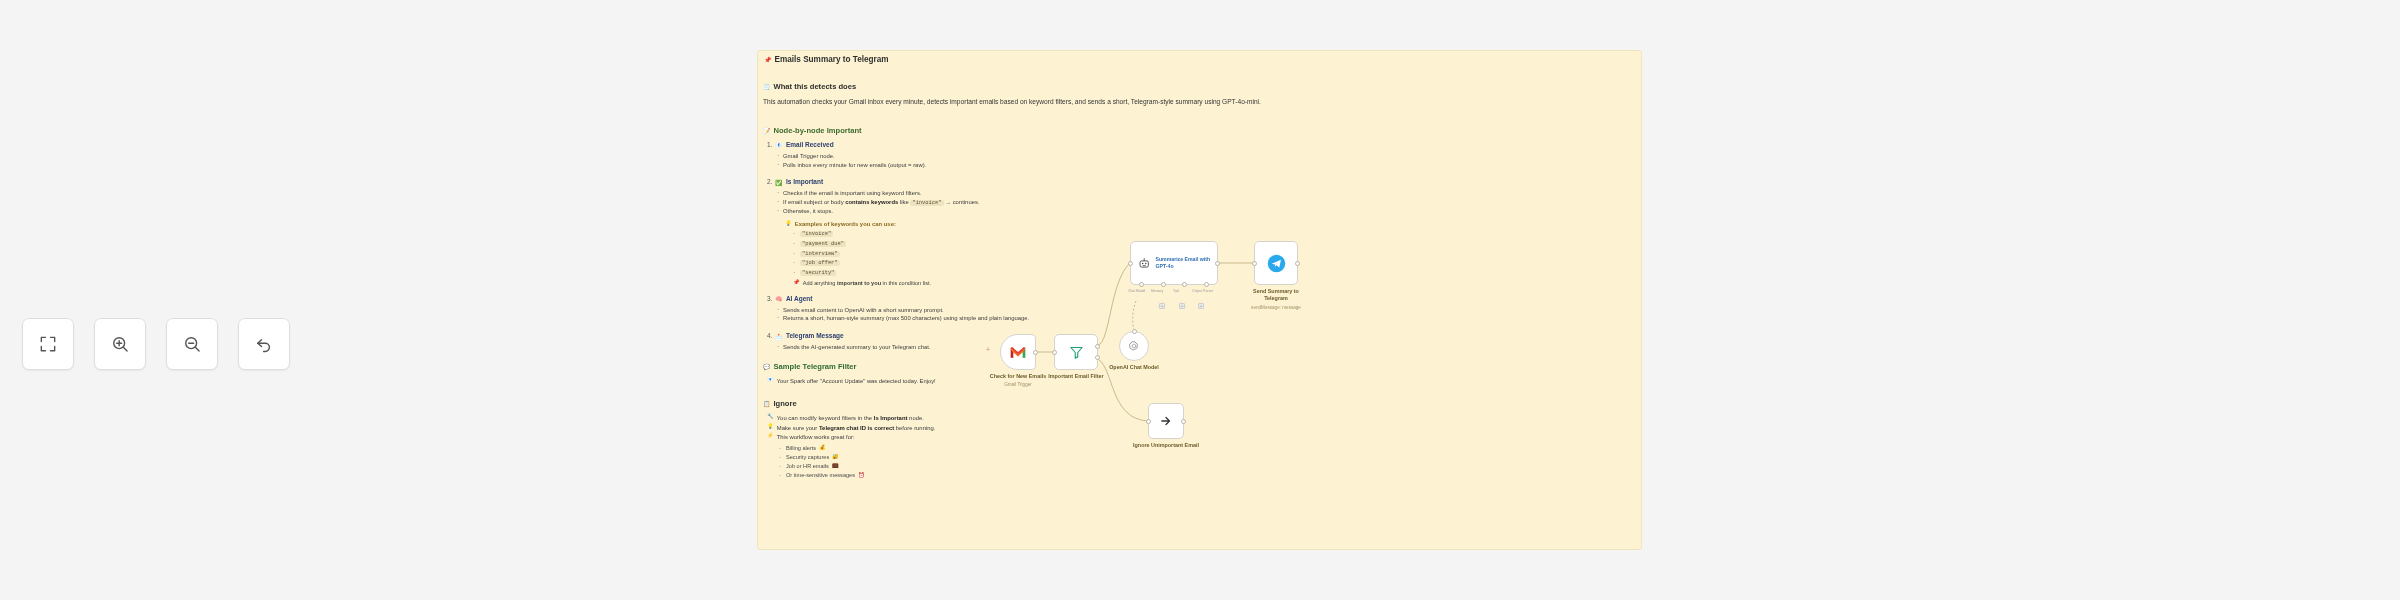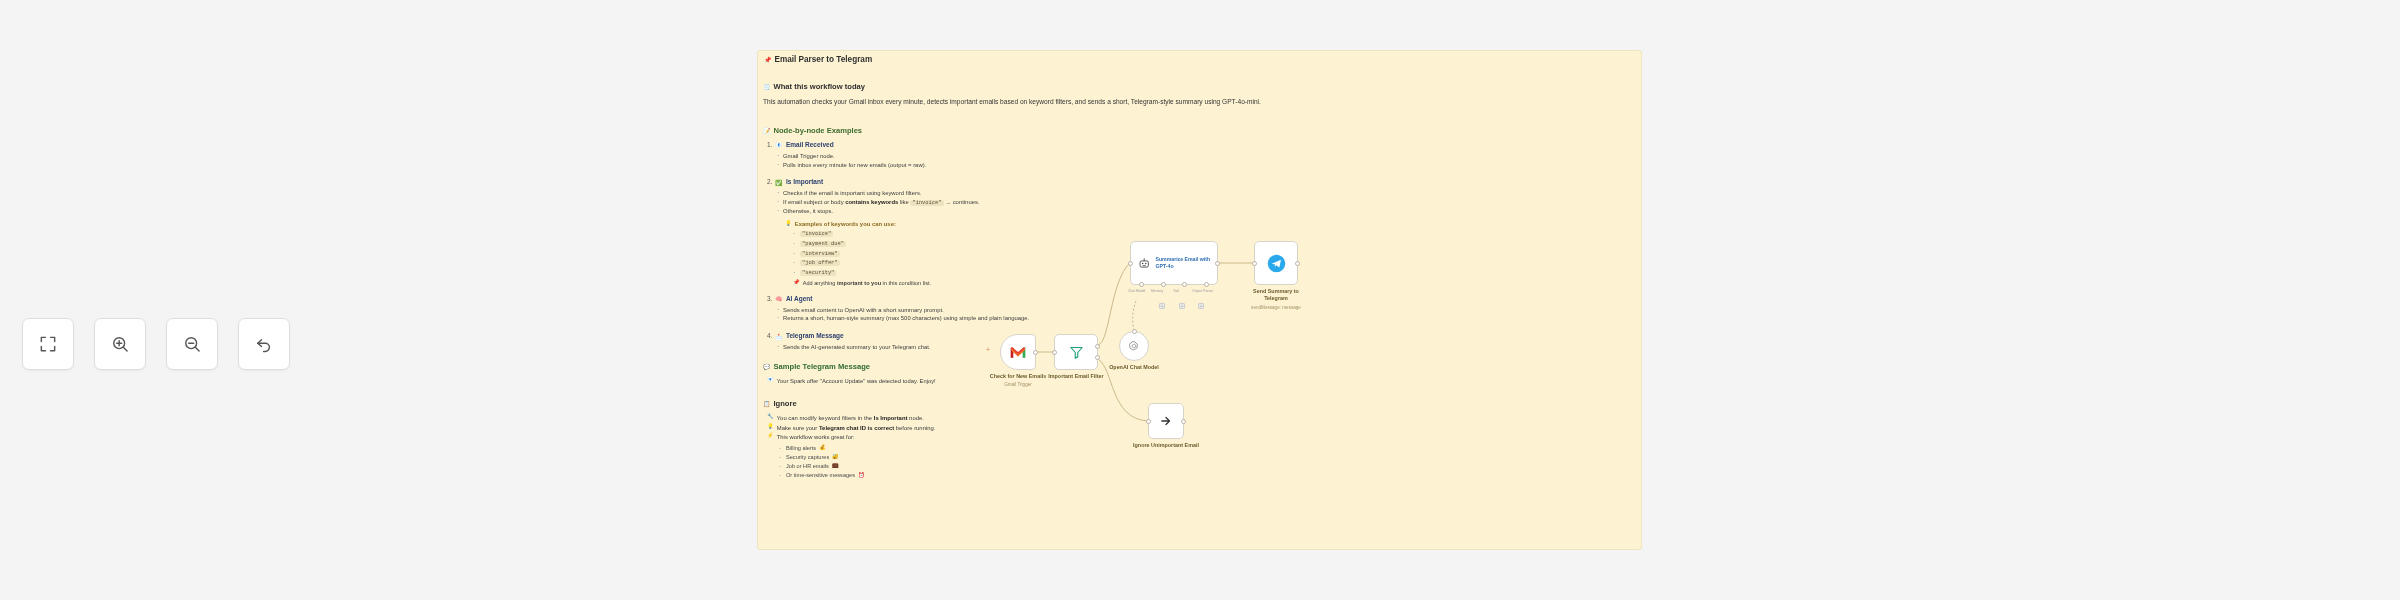--- a/index.html
+++ b/index.html
@@ -159,32 +159,32 @@
 <body>
 
 <div id="root">
 
   <div class="sticky">
 
     <div class="doc">
 
       <div class="h-title">
         <span class="emj">📌</span>
-        <span>Email Parser to Telegram</span>
+        <span>Emails Summary to Telegram</span>
       </div>
 
       <div class="h2">
         <span class="emj">🗒️</span>
-        <span>What this workflow today</span>
+        <span>What this detects does</span>
       </div>
       <div class="para">This automation checks your Gmail inbox every minute, detects important emails based on keyword filters, and sends a short, Telegram-style summary using GPT-4o-mini.</div>
 
       <div class="h2 green">
         <span class="emj">📝</span>
-        <span>Node-by-node Examples</span>
+        <span>Node-by-node Important</span>
       </div>
 
       <div id="nodes-doc">
           <div class="sec">
             <div class="num-item">
               <span class="idx">1.</span>
               <span class="emj">📧</span>
               <span>Email Received</span>
             </div>
             <ul class="sub">
@@ -239,21 +239,21 @@
               <span>Telegram Message</span>
             </div>
             <ul class="sub">
               <li>Sends the AI-generated summary to your Telegram chat.</li>
             </ul>
           </div>
         </div>
 
       <div class="h2 greenish" style="margin-top:10px">
         <span class="emj">💬</span>
-        <span>Sample Telegram Message</span>
+        <span>Sample Telegram Filter</span>
       </div>
       <div class="sample-line" style="margin-bottom:14px">
         <span class="emj sm">📧</span>
         <span>Your Spark offer "Account Update" was detected today. Enjoy!</span>
       </div>
 
       <div class="h2">
         <span class="emj">📋</span>
         <span>Ignore</span>
       </div>

